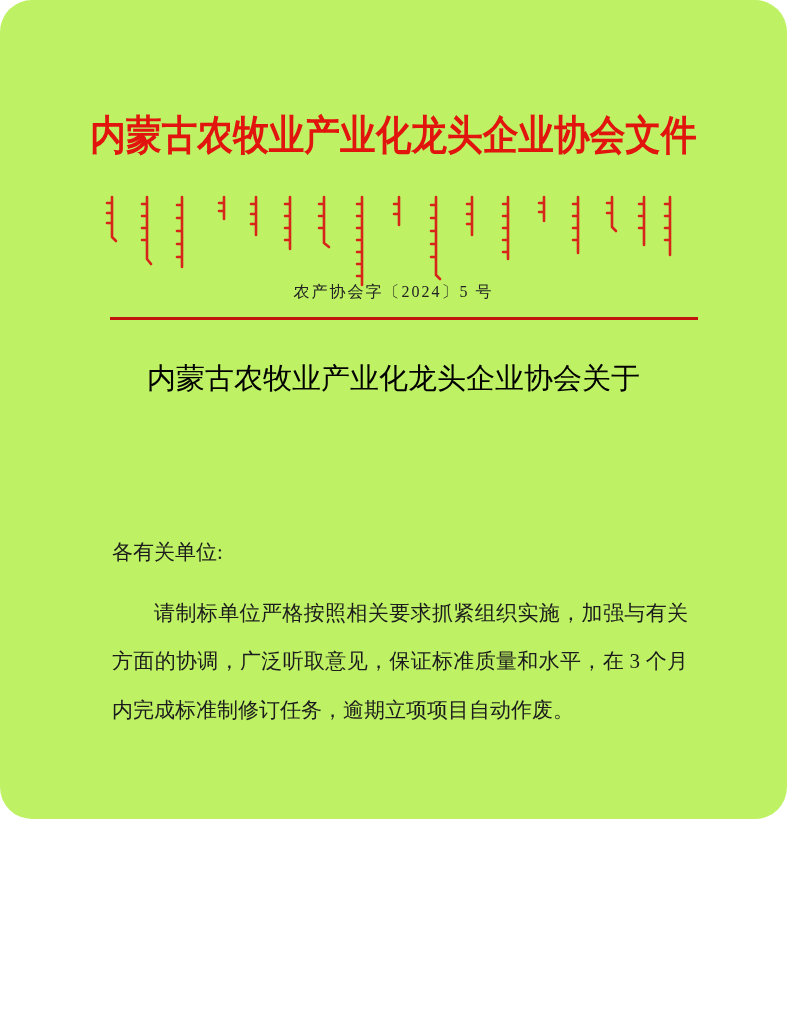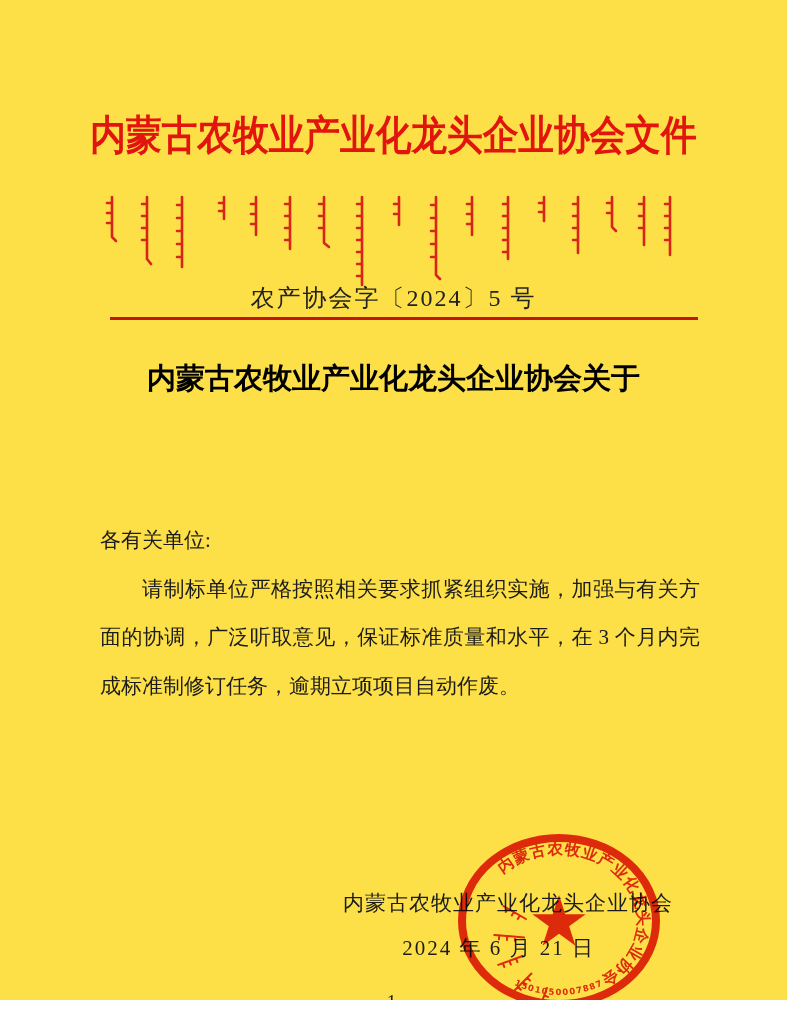--- a/index.html
+++ b/index.html
@@ -1,23 +1,24 @@
 <!DOCTYPE html>
 <html><head>
 <meta charset="utf-8">
 <style>
   html, body { margin: 0; padding: 0; background: #ffffff; }
   .page {
     position: relative;
     width: 787px;
-    height: 1000px;
-    background: #fde047;
+    height: 819px;
+    background: #bef264;
     overflow: hidden;
     font-family: "Liberation Serif", "DejaVu Serif", serif;
     color: #1c1c1c;
+    border-radius: 32px;
   }
 
   .org-title {
     position: absolute;
     top: 108px;
     left: 0;
     width: 100%;
     text-align: center;
     font-family: "DejaVu Serif", "Liberation Serif", serif;
     font-weight: 700;
@@ -36,58 +37,58 @@
     width: 580px;
     height: 96px;
   }
 
   .doc-number {
     position: absolute;
     top: 282px;
     left: 0;
     width: 100%;
     text-align: center;
-    font-size: 24px;
+    font-size: 16px;
     letter-spacing: 2px;
     color: #222;
   }
 
   .red-rule {
     position: absolute;
     top: 317px;
     left: 110px;
     width: 588px;
     height: 3px;
     background: #c2170f;
   }
 
   .notice-title {
     position: absolute;
     top: 358px;
     left: 0;
     width: 100%;
     text-align: center;
     font-family: "DejaVu Serif", "Liberation Serif", serif;
-    font-weight: 700;
+    font-weight: 400;
     font-size: 29px;
     line-height: 40px;
     color: #000;
   }
 
   .body-text {
     position: absolute;
     top: 516px;
     left: 100px;
     width: 600px;
     font-size: 21px;
     line-height: 48.5px;
     text-align: justify;
     color: #1c1c1c;
   }
-  .body-text p { margin: 0; text-indent: 2em; }
+  .body-text p { margin: 12px; text-indent: 2em; }
   .body-text .salutation { text-indent: 0; }
 
   .sig-org {
     position: absolute;
     top: 889px;
     right: 114px;
     font-size: 21px;
     letter-spacing: 1px;
     color: #1c1c1c;
     white-space: nowrap;

